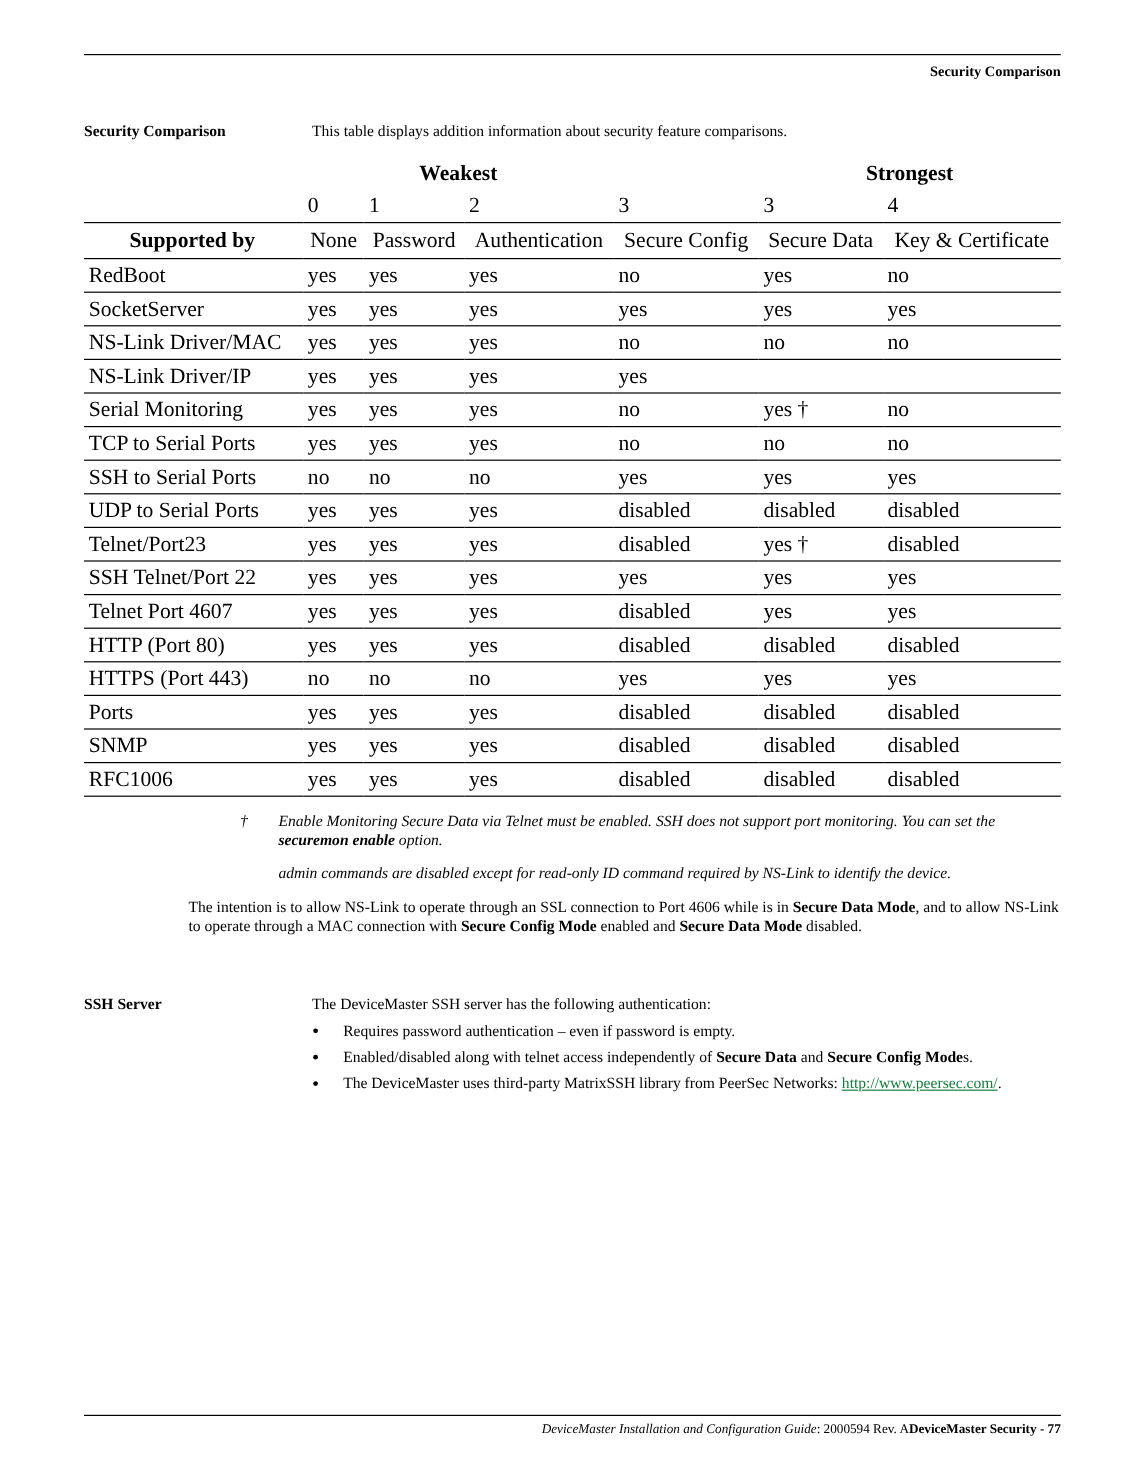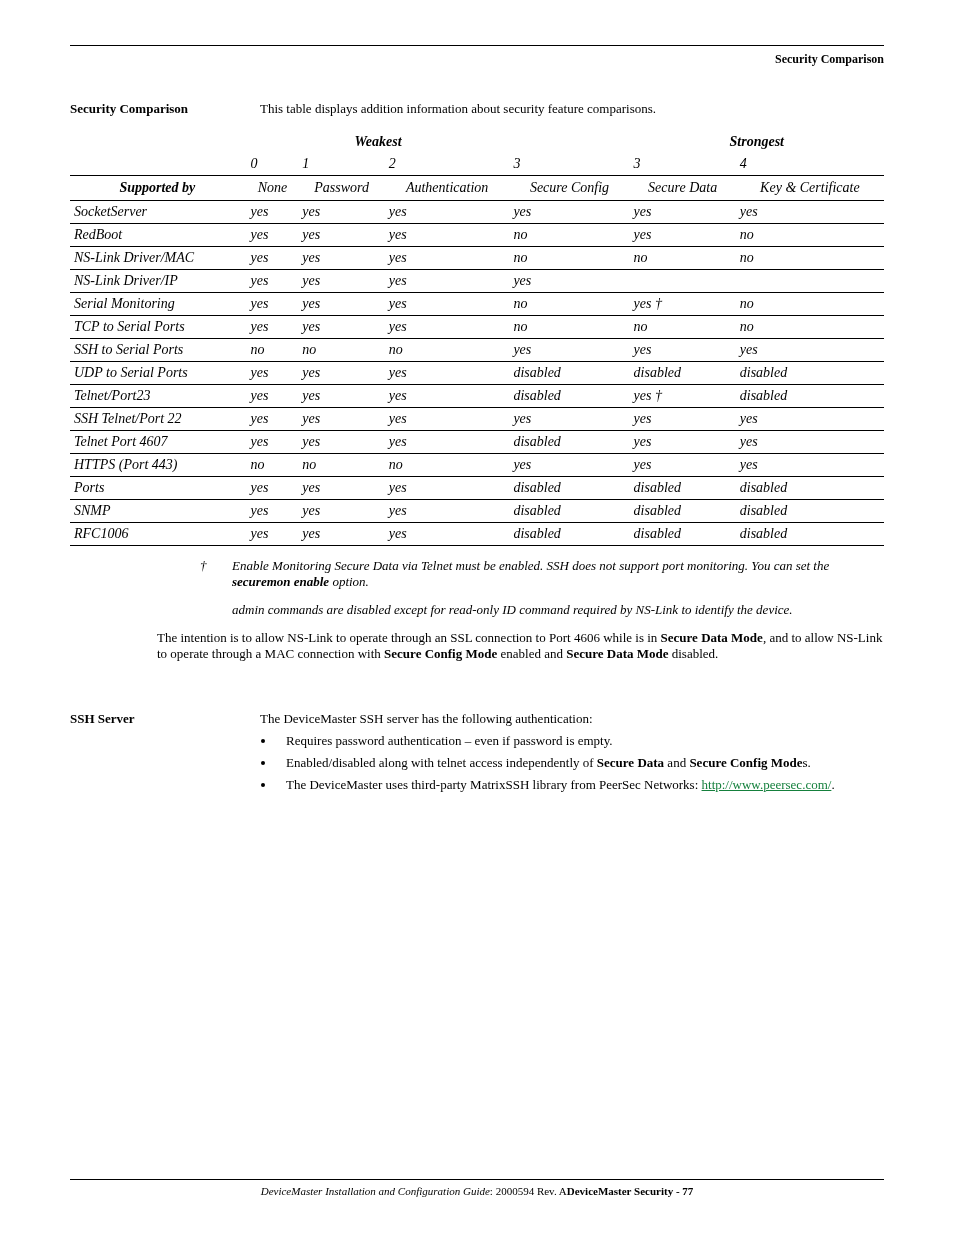--- a/index.html
+++ b/index.html
@@ -37,22 +37,21 @@
   .section-label {
     font-weight: bold;
     font-size: 13px;
   }
   .intro {
     margin-bottom: 14px;
   }
   table {
     border-collapse: collapse;
     width: 100%;
-    font-size: 14px;
-    font-style: italic;
+    font-size: 18px;
   }
   td, th {
     text-align: left;
     padding: 3px 4px;
     vertical-align: top;
   }
   .strength-row td {
     font-weight: bold;
     text-align: center;
   }
@@ -110,21 +109,21 @@
   a { color: #15803d; }
   .footer {
     position: absolute;
     bottom: 38px;
     left: 70px;
     right: 70px;
     border-top: 1px solid #000;
     padding-top: 5px;
     font-size: 11px;
     display: flex;
-    justify-content: center;
+    justify-content: flex-end;
   }
   .footer-left { font-style: italic; }
   .footer-right { font-weight: bold; }
   .section2 {
     display: flex;
     margin-top: 48px;
   }
 </style>
 </head>
 <body>
@@ -163,36 +162,36 @@
   <td>None</td>
         <td>Password</td>
         <td>Authentication</td>
         <td>Secure Config</td>
         <td>Secure Data</td>
         <td>Key &amp; Certificate</td>
       </tr>
   </tbody>
     <tbody id="data-body">
       <tr class="data-row">
+        <td class="feature-name">RedBoot</td>
+        <td>yes</td>
+        <td>yes</td>
+        <td>yes</td>
+        <td>no</td>
+        <td>yes</td>
+        <td>no</td>
+      </tr>
+      <tr class="data-row">
         <td class="feature-name">SocketServer</td>
         <td>yes</td>
         <td>yes</td>
         <td>yes</td>
         <td>yes</td>
         <td>yes</td>
         <td>yes</td>
-      </tr>
-      <tr class="data-row">
-        <td class="feature-name">RedBoot</td>
-        <td>yes</td>
-        <td>yes</td>
-        <td>yes</td>
-        <td>no</td>
-        <td>yes</td>
-        <td>no</td>
       </tr>
       <tr class="data-row">
         <td class="feature-name">NS-Link Driver/MAC</td>
         <td>yes</td>
         <td>yes</td>
         <td>yes</td>
         <td>no</td>
         <td>no</td>
         <td>no</td>
       </tr>
@@ -260,20 +259,29 @@
         <td>yes</td>
       </tr>
       <tr class="data-row">
         <td class="feature-name">Telnet Port 4607</td>
         <td>yes</td>
         <td>yes</td>
         <td>yes</td>
         <td>disabled</td>
         <td>yes</td>
         <td>yes</td>
+      </tr>
+      <tr class="data-row">
+        <td class="feature-name">HTTP (Port 80)</td>
+        <td>yes</td>
+        <td>yes</td>
+        <td>yes</td>
+        <td>disabled</td>
+        <td>disabled</td>
+        <td>disabled</td>
       </tr>
       <tr class="data-row">
         <td class="feature-name">HTTPS (Port 443)</td>
         <td>no</td>
         <td>no</td>
         <td>no</td>
         <td>yes</td>
         <td>yes</td>
         <td>yes</td>
       </tr>

